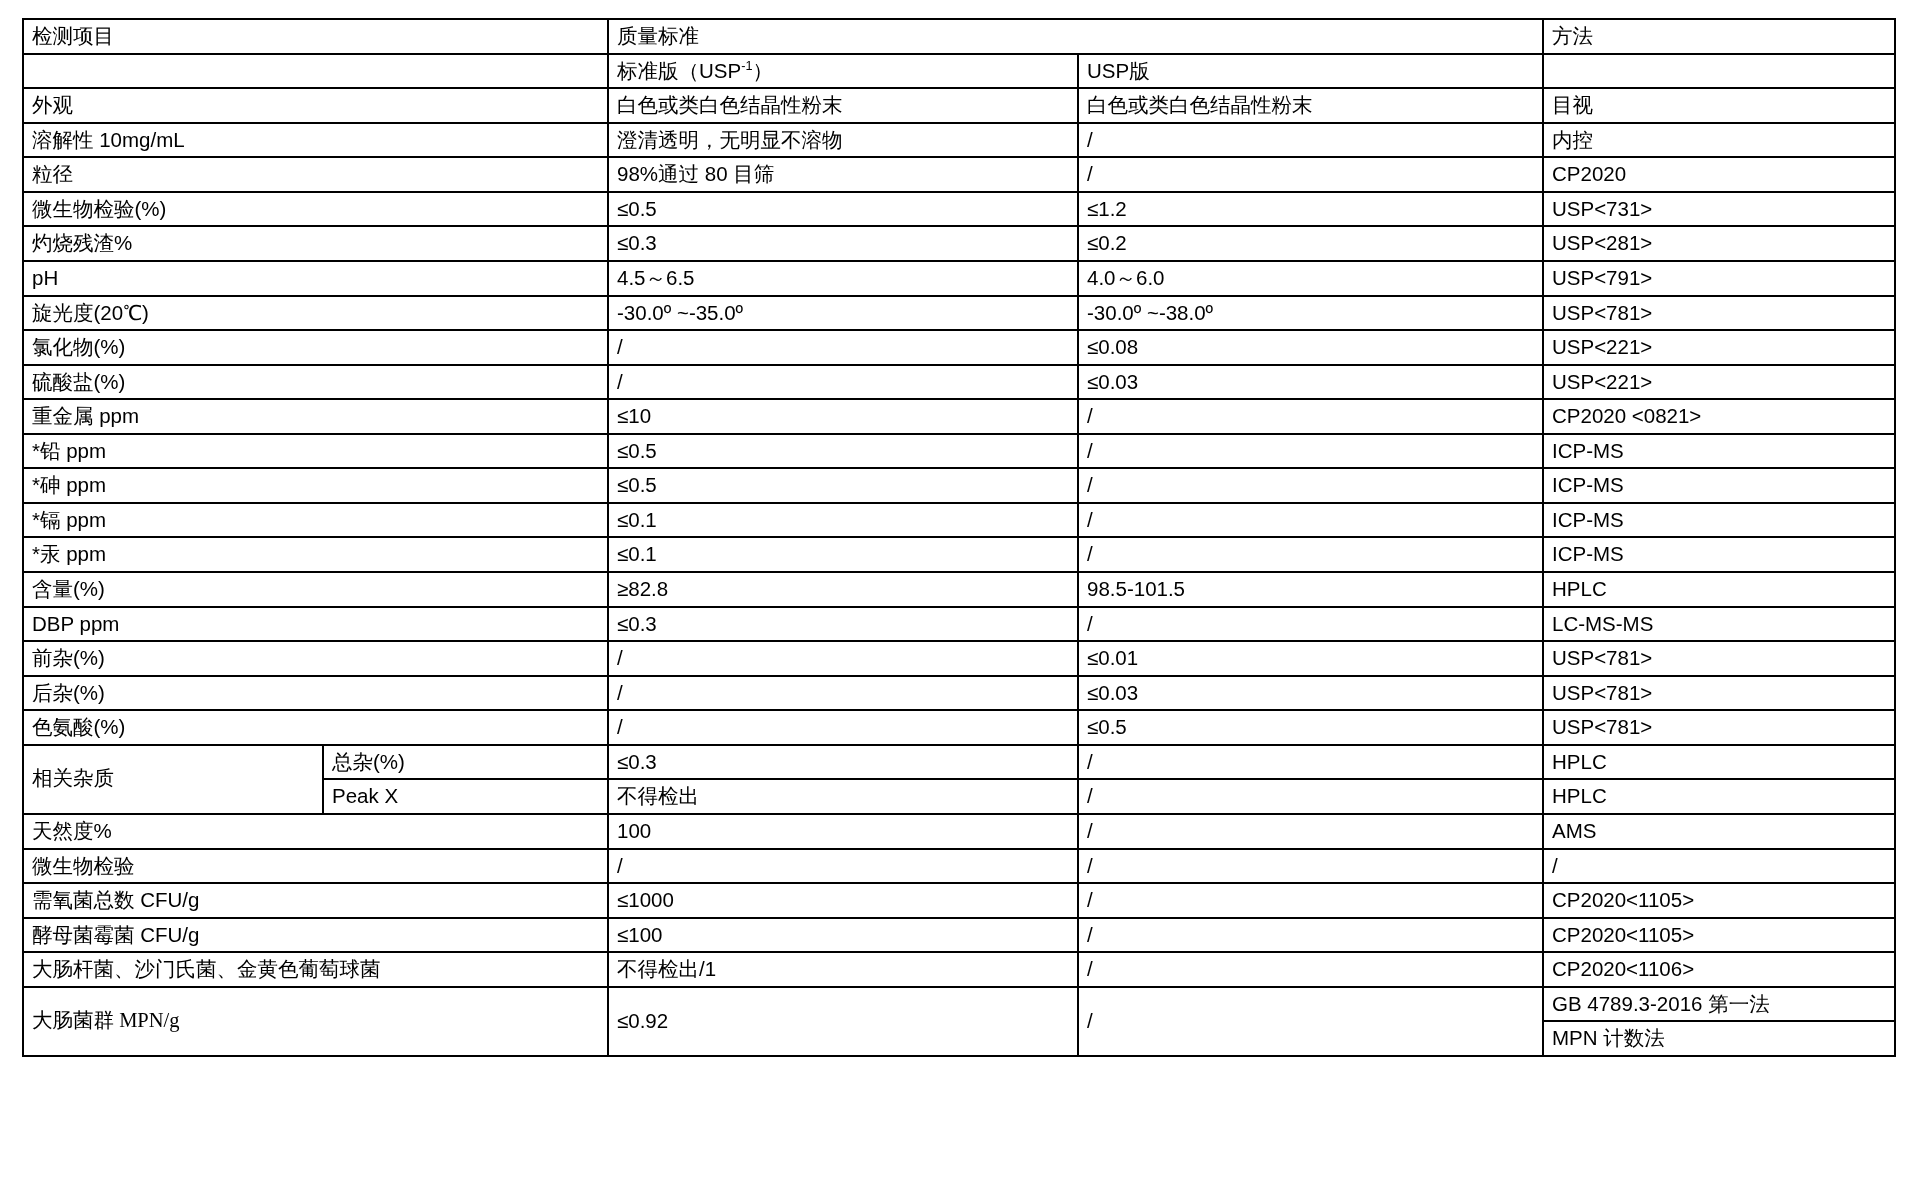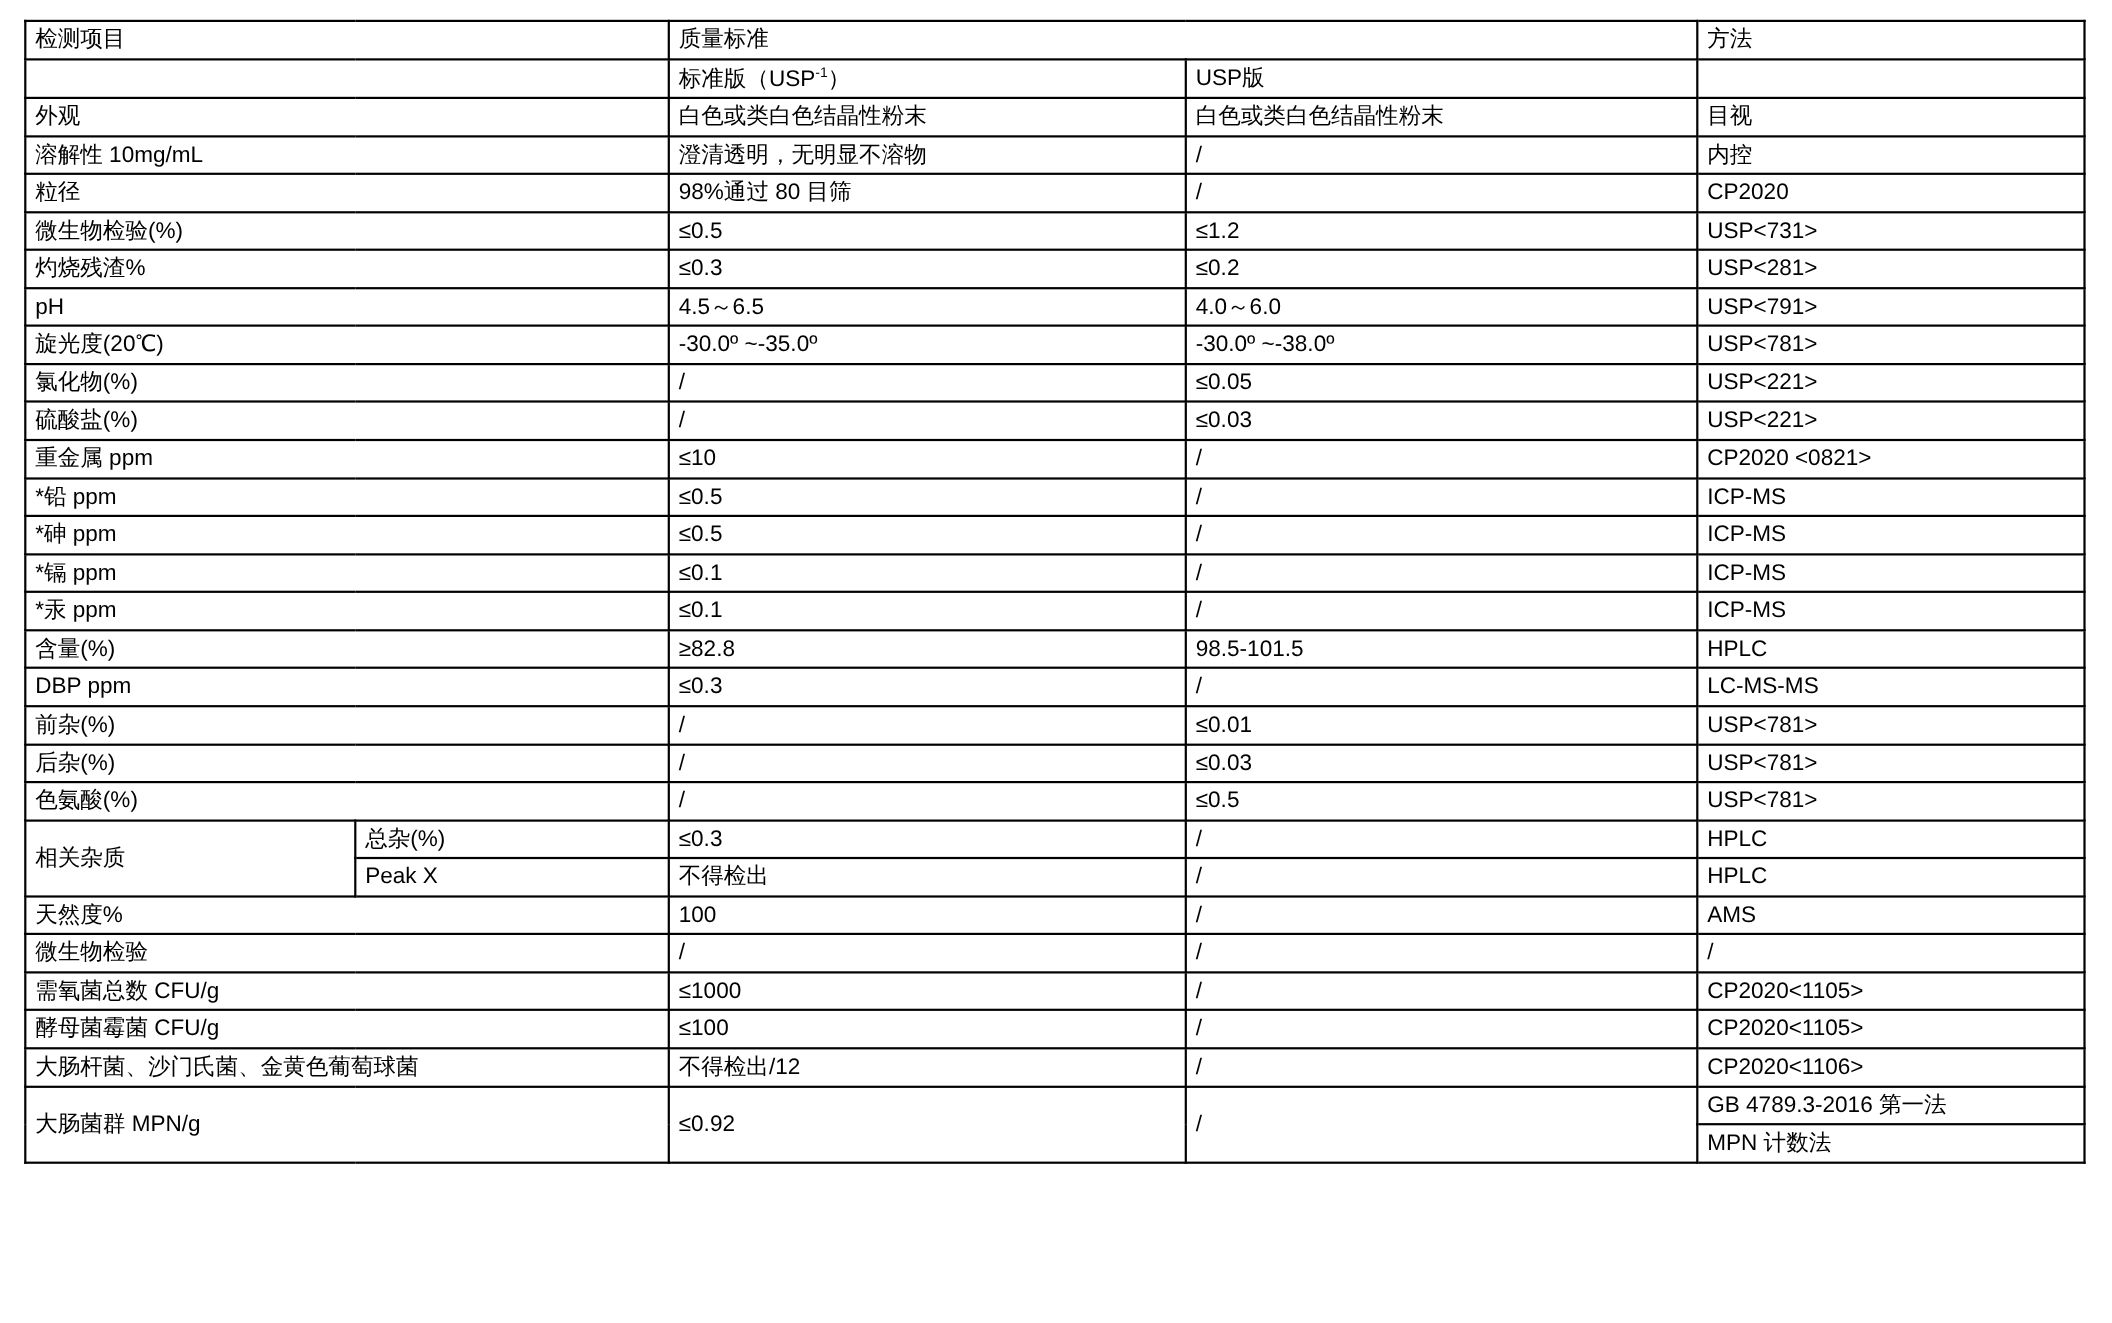--- a/index.html
+++ b/index.html
@@ -41,21 +41,21 @@
   }
   
   col.c-item   { width: 300px; }
   col.c-sub    { width: 285px; }
   col.c-std    { width: 470px; }
   col.c-usp    { width: 465px; }
   col.c-method { width: 352px; }
 
   .pad-item { padding-left: 10px; border-radius: 12px; }
   sup { font-size: 0.62em; vertical-align: super; }
-  .grp-label { vertical-align: middle; }
+  .grp-label { vertical-align: middle; font-family: Liberation Serif, serif; }
 </style>
 </head>
 <body>
 
 <div class="sheet">
   <table class="spec">
     <colgroup>
       <col class="c-item">
       <col class="c-sub">
       <col class="c-std">
@@ -115,21 +115,21 @@
         </tr>
         <tr>
           <td colspan="2" class="pad-item">旋光度(20℃)</td>
           <td>-30.0º ~-35.0º</td>
           <td>-30.0º ~-38.0º</td>
           <td>USP&lt;781&gt;</td>
         </tr>
         <tr>
           <td colspan="2" class="pad-item">氯化物(%)</td>
           <td>/</td>
-          <td>≤0.05</td>
+          <td>≤0.08</td>
           <td>USP&lt;221&gt;</td>
         </tr>
         <tr>
           <td colspan="2" class="pad-item">硫酸盐(%)</td>
           <td>/</td>
           <td>≤0.03</td>
           <td>USP&lt;221&gt;</td>
         </tr>
         <tr>
           <td colspan="2" class="pad-item">重金属 ppm</td>
@@ -223,21 +223,21 @@
           <td>CP2020&lt;1105&gt;</td>
         </tr>
         <tr>
           <td colspan="2" class="pad-item">酵母菌霉菌 CFU/g</td>
           <td>≤100</td>
           <td>/</td>
           <td>CP2020&lt;1105&gt;</td>
         </tr>
         <tr>
           <td colspan="2" class="pad-item">大肠杆菌、沙门氏菌、金黄色葡萄球菌</td>
-          <td>不得检出/12</td>
+          <td>不得检出/1</td>
           <td>/</td>
           <td>CP2020&lt;1106&gt;</td>
         </tr>
         <tr>
           <td colspan="2" rowspan="2" class="pad-item grp-label">大肠菌群 MPN/g</td>
           <td rowspan="2">≤0.92</td>
           <td rowspan="2">/</td>
           <td>GB 4789.3-2016 第一法</td>
         </tr>
         <tr>

